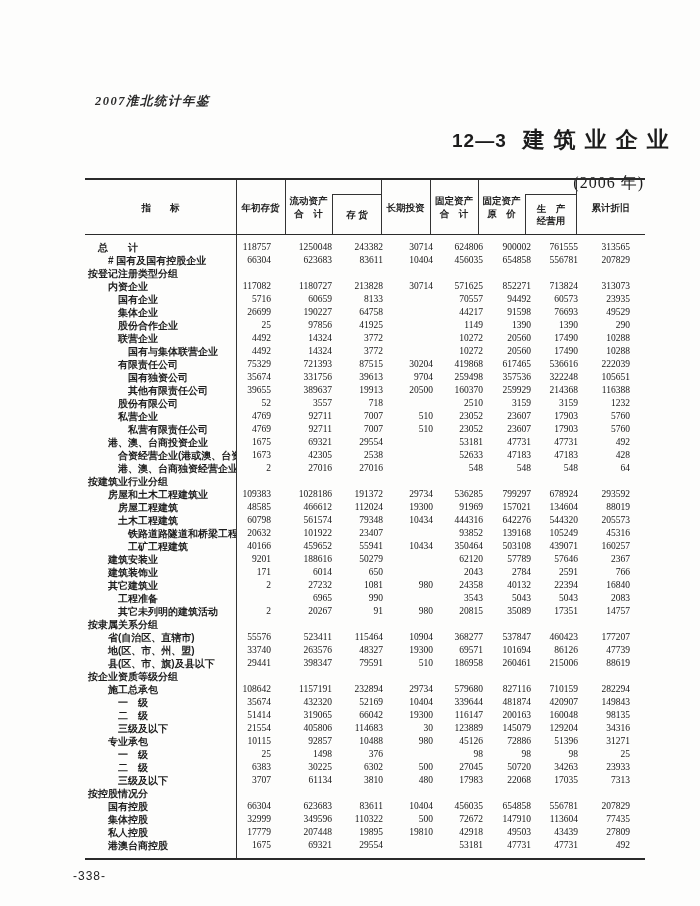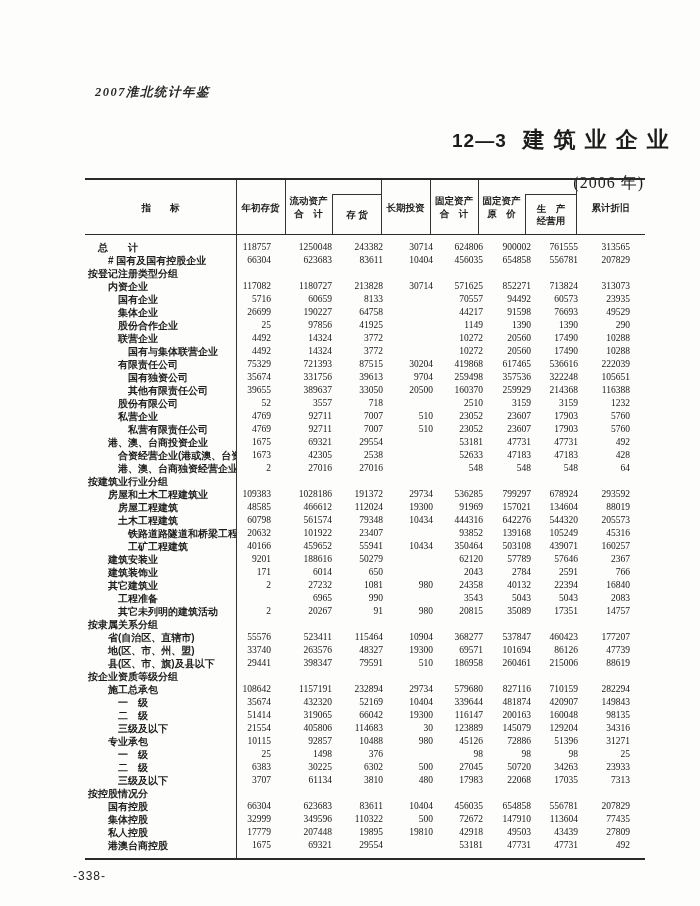--- a/index.html
+++ b/index.html
@@ -5,21 +5,21 @@
   html,body{margin:0;padding:0;}
   body{
     width:700px;height:906px;
     background:#fdfdfc;
     position:relative;
     overflow:hidden;
     color:#1c1c1c;
     font-family:"Liberation Serif", serif;
   }
   .yearbook-title{
-    position:absolute;left:95px;top:84px;
+    position:absolute;left:95px;top:93px;
     font-size:12.5px;font-style:italic;font-weight:bold;
     letter-spacing:1.5px;color:#2a2a2a;
     font-family:"Liberation Serif", serif;
   }
   .table-title{
     position:absolute;left:452px;top:125px;
     font-weight:bold;white-space:nowrap;
   }
   .table-title .num{
     font-size:19px;font-family:Liberation Sans, sans-serif;
@@ -273,21 +273,21 @@
         <div class="tcell c3">9704</div>
         <div class="tcell c4">259498</div>
         <div class="tcell c5">357536</div>
         <div class="tcell c6">322248</div>
         <div class="tcell c7">105651</div>
       </div>
       <div class="trow">
         <div class="tlabel ind4">其他有限责任公司</div>
         <div class="tcell c0">39655</div>
         <div class="tcell c1">389637</div>
-        <div class="tcell c2">33050</div>
+        <div class="tcell c2">19913</div>
         <div class="tcell c3">20500</div>
         <div class="tcell c4">160370</div>
         <div class="tcell c5">259929</div>
         <div class="tcell c6">214368</div>
         <div class="tcell c7">116388</div>
       </div>
       <div class="trow">
         <div class="tlabel ind3">股份有限公司</div>
         <div class="tcell c0">52</div>
         <div class="tcell c1">3557</div>

